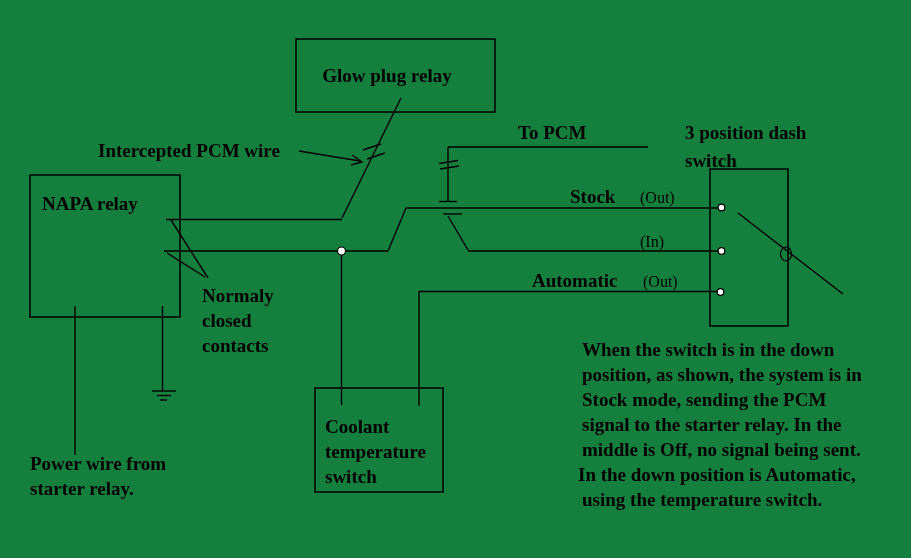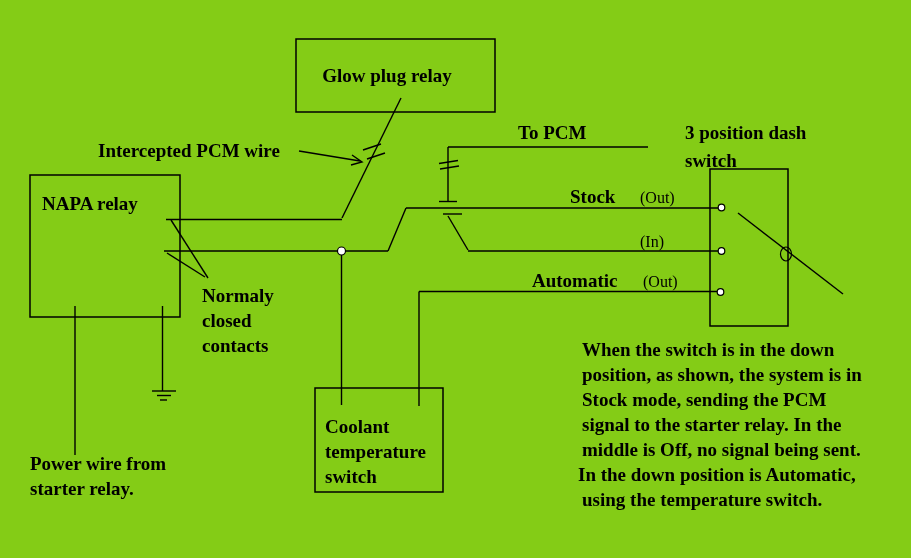--- a/index.html
+++ b/index.html
@@ -1,20 +1,20 @@
 <!DOCTYPE html>
 <html><head>
 <meta charset="utf-8">
 <style>
   html, body { margin: 0; padding: 0; background: #ffffff; }
   .stage {
     position: relative;
     width: 911px;
     height: 558px;
-    background: #84cc16;
+    background: #15803d;
     font-family: "Liberation Serif", serif;
     overflow: hidden;
   }
   svg { display: block; }
   .wire   { stroke: #000000; stroke-width: 1.4; fill: none; }
   .boxln  { stroke: #000000; stroke-width: 1.5; fill: none; }
   .node   { stroke: #000000; stroke-width: 1.2; fill: #ffffff; }
   .hollow { stroke: #000000; stroke-width: 1.2; fill: none; }
   text    { fill: #000000; font-family: "Liberation Serif", serif; }
   .b19    { font-weight: bold; font-size: 19px; }

